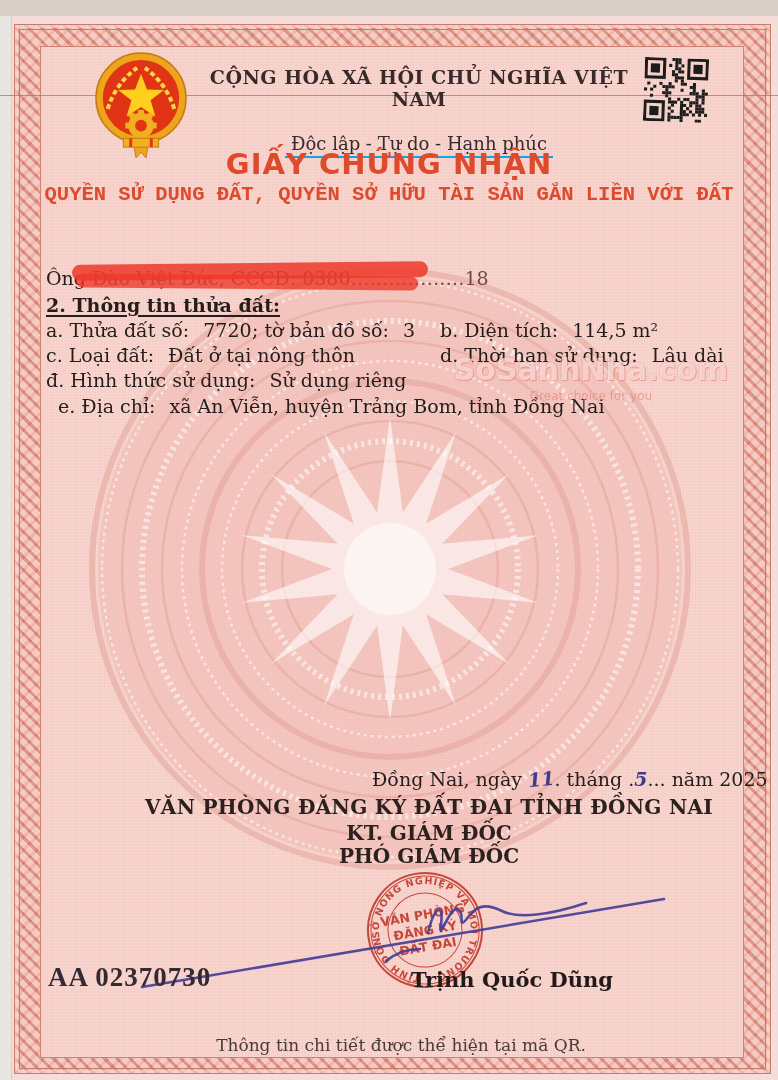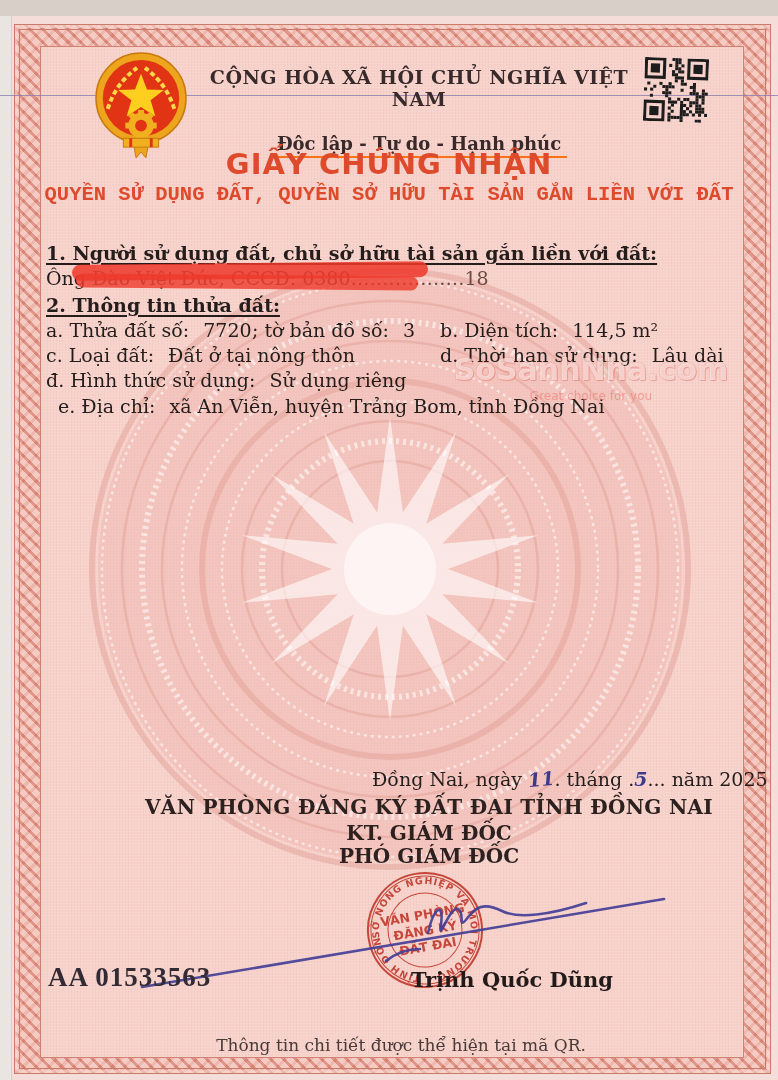--- a/index.html
+++ b/index.html
@@ -20,22 +20,22 @@
            repeating-linear-gradient(90deg, rgba(226,150,140,.10) 0 1px, transparent 1px 3px),
            #f6d2cb;
          border:1px solid #cf8172;}
   .drum{position:absolute;left:0;top:0;width:778px;height:1080px;pointer-events:none;}
   .fold-line{position:absolute;left:0;right:0;top:79px;height:1px;background:#8678ae;opacity:.75;}
 
   
   .emblem{position:absolute;left:94px;top:33px;width:94px;height:112px;}
   .hdr{position:absolute;left:180px;right:120px;top:50px;text-align:center;}
   .country{font-family:"DejaVu Serif","Liberation Serif",serif;font-weight:bold;font-size:19px;letter-spacing:.5px;color:#38292a;}
-  .motto{display:inline-block;margin-top:4px;font-weight:bold;font-size:18px;color:#38292a;
-         border-bottom:2px solid #f97316;padding:0 6px 2px 6px;text-align:center;}
+  .motto{display:inline-block;margin-top:4px;font-weight:normal;font-size:18px;color:#38292a;
+         border-bottom:2px solid #0ea5e9;padding:0 6px 2px 6px;text-align:center;}
   .qr{position:absolute;left:644px;top:42px;width:64px;height:64px;transform:rotate(2deg);}
 
   
   .title1{position:absolute;left:0;right:0;top:131px;text-align:center;
           font-family:"DejaVu Sans","Liberation Sans",sans-serif;font-weight:bold;
           font-size:29px;letter-spacing:1px;color:#dd4a2c;}
   .title2{position:absolute;left:0;right:0;top:167px;text-align:center;
           font-family:Liberation Mono, monospace;font-weight:bold;
           font-size:20.5px;color:#dd4a2c;}
 
@@ -234,21 +234,20 @@
         <rect x="24" y="60" width="3" height="3"></rect>
         <rect x="36" y="60" width="3" height="3"></rect>
         <rect x="51" y="60" width="3" height="3"></rect>
         <rect x="54" y="60" width="3" height="3"></rect>
       </g>
   </svg>
 
   <div class="title1">GIẤY CHỨNG NHẬN</div>
   <div class="title2">QUYỀN SỬ DỤNG ĐẤT, QUYỀN SỞ HỮU TÀI SẢN GẮN LIỀN VỚI ĐẤT</div>
 
-  <div class="t bold-u" style="left:46px;top:226px;">1. Người sử dụng đất, chủ sở hữu tài sản gắn liền với đất:</div>
   <div class="t" style="left:46px;top:251px;">
     <span>Ông</span>
     <span style="color:#6e4a46;">Đào Việt Đức, CCCD: 0380………………18</span>
   </div>
   <div class="marker" style="left:72px;top:247px;width:356px;height:16px;transform:rotate(-0.6deg);"></div>
   <div class="marker" style="left:76px;top:259px;width:342px;height:14px;transform:rotate(0.5deg);opacity:.8;"></div>
 
   <div class="t bold-u" style="left:46px;top:278px;">2. Thông tin thửa đất:</div>
 
   <div class="t" style="left:46px;top:303px;">
@@ -314,15 +313,15 @@
 
   <svg class="signature" viewBox="0 0 560 130">
     <g fill="none" stroke="#453f96" stroke-width="2.6" stroke-linecap="round" opacity=".92">
       <path d="M14,118 C150,96 330,64 536,30"></path>
       <path d="M300,64 c 6,-26 16,-32 13,-8 c -3,20 9,-20 17,-16 c 8,4 -2,24 11,7 c 10,-13 21,-11 33,-5 c 16,8 48,4 84,-8"></path>
       <path d="M258,92 c 10,-8 22,-12 34,-12"></path>
     </g>
   </svg>
 
   <div class="signer">Trịnh Quốc Dũng</div>
-  <div class="serial">AA 01533563</div>
+  <div class="serial">AA 02370730</div>
   <div class="footnote">Thông tin chi tiết được thể hiện tại mã QR.</div>
 </div>
 
 </body></html>

